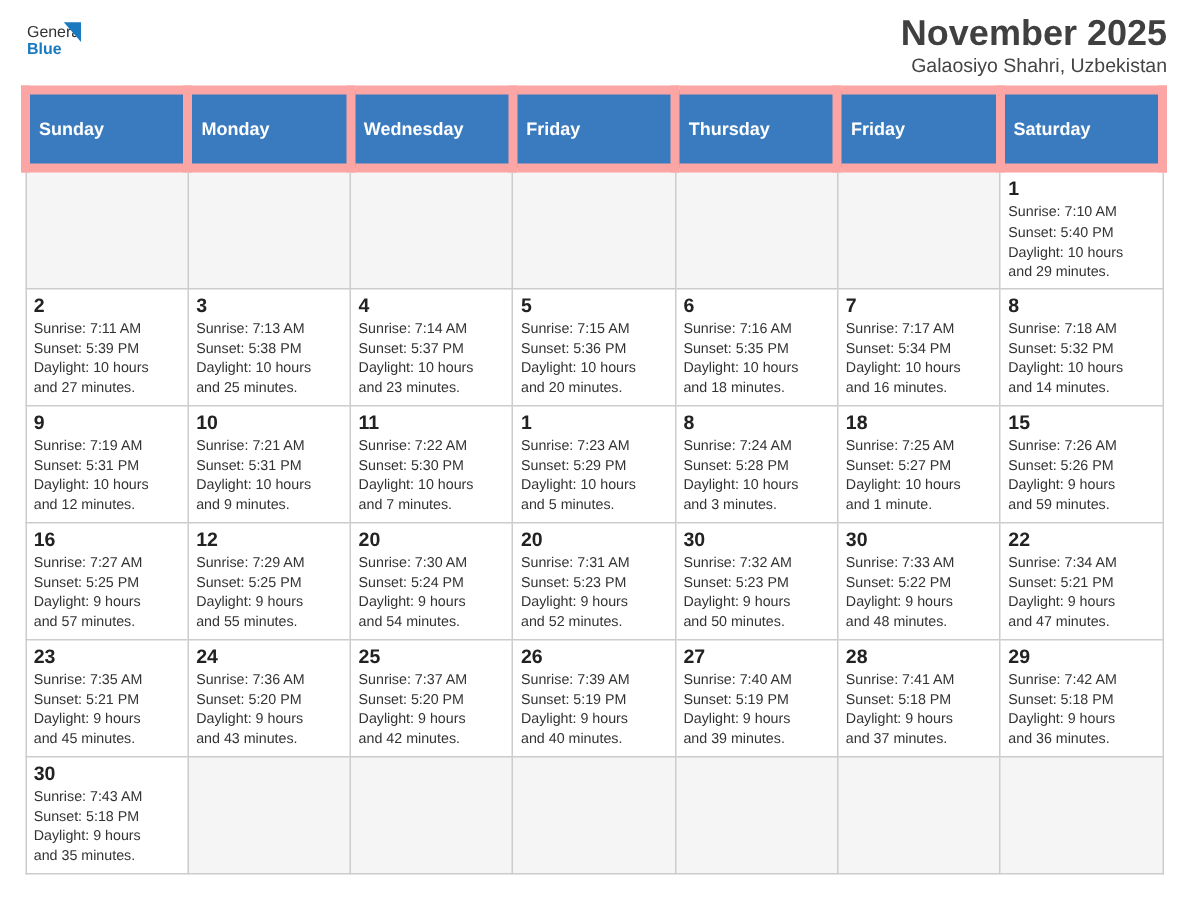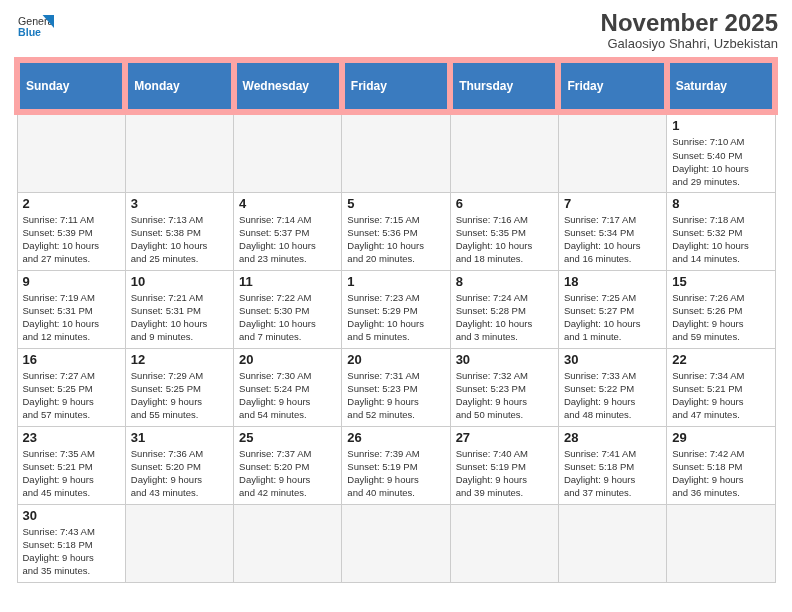--- a/index.html
+++ b/index.html
@@ -222,21 +222,21 @@
             <span class="day-number">22</span>
             <div class="day-info">Sunrise: 7:34 AM<br>Sunset: 5:21 PM<br>Daylight: 9 hours<br>and 47 minutes.</div>
           </td>
         </tr>
         <tr>
           <td>
             <span class="day-number">23</span>
             <div class="day-info">Sunrise: 7:35 AM<br>Sunset: 5:21 PM<br>Daylight: 9 hours<br>and 45 minutes.</div>
           </td>
           <td>
-            <span class="day-number">31</span>
+            <span class="day-number">24</span>
             <div class="day-info">Sunrise: 7:36 AM<br>Sunset: 5:20 PM<br>Daylight: 9 hours<br>and 43 minutes.</div>
           </td>
           <td>
             <span class="day-number">25</span>
             <div class="day-info">Sunrise: 7:37 AM<br>Sunset: 5:20 PM<br>Daylight: 9 hours<br>and 42 minutes.</div>
           </td>
           <td>
             <span class="day-number">26</span>
             <div class="day-info">Sunrise: 7:39 AM<br>Sunset: 5:19 PM<br>Daylight: 9 hours<br>and 40 minutes.</div>
           </td>

